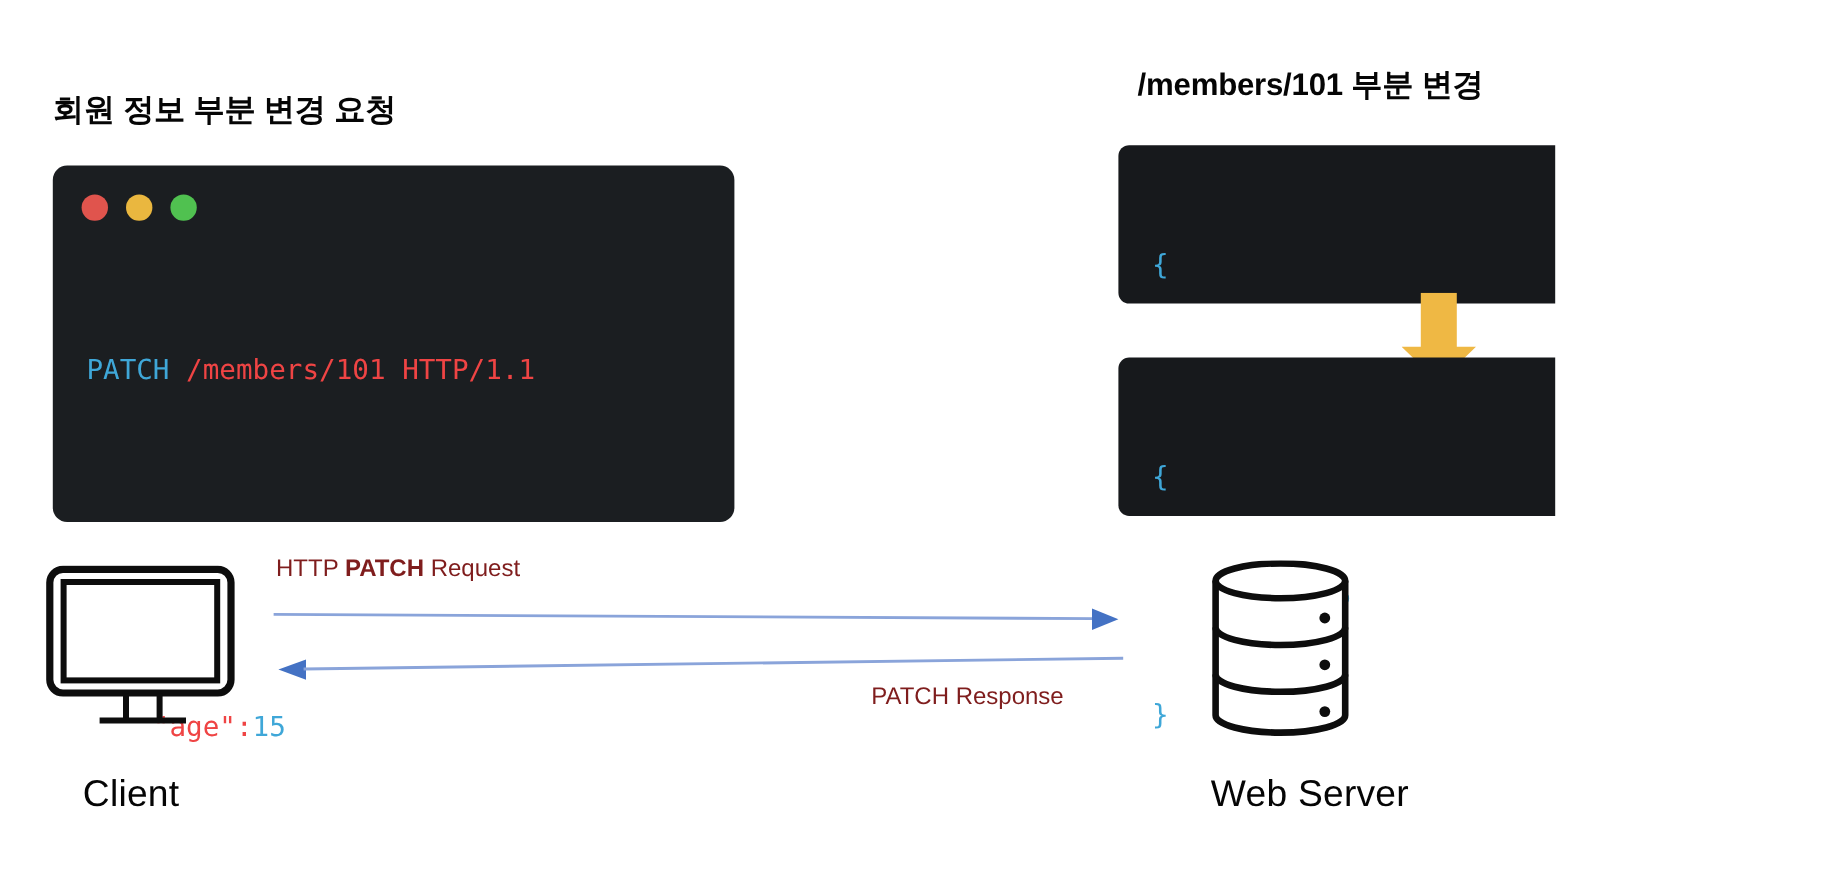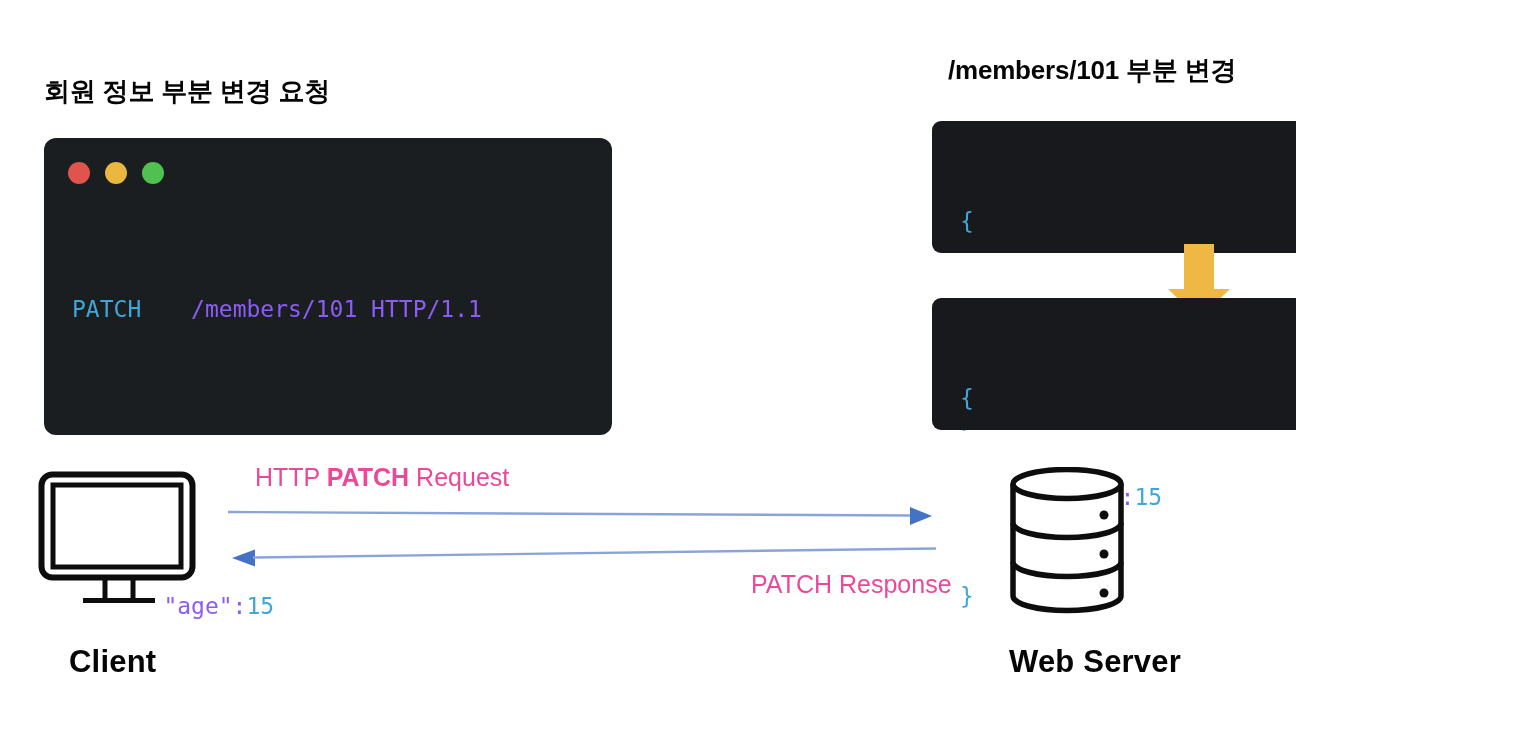--- a/index.html
+++ b/index.html
@@ -16,36 +16,36 @@
   .dots{position:absolute;left:24px;top:24px;display:flex;gap:15px;}
   .dot{width:22px;height:22px;border-radius:50%;display:inline-block;}
   .dot-red{background:#e0544d;}
   .dot-yellow{background:#eab73f;}
   .dot-green{background:#50c150;}
 
   .code{position:absolute;font-family:"DejaVu Sans Mono","Liberation Mono",monospace;
         font-size:23px;line-height:33px;white-space:pre;margin:0;}
   .code .line{white-space:pre;min-height:33px;}
   .c-blue{color:#3fa7d8;}
-  .c-light{color:#8b5cf6;padding-left:36px;}
+  .c-light{color:#ef4444;}
   .terminal .code{left:28px;top:89px;}
 
   .state-block{position:absolute;left:932px;width:568px;height:132px;background:#17191c;border-radius:9px;}
   .state-before{top:121px;}
   .state-after{top:298px;}
   .state-block .code{left:28px;top:18px;}
 
   .abs{position:absolute;}
 
-  .flow-label{position:absolute;font-size:25px;color:#ec4899;margin-left:25px;}
+  .flow-label{position:absolute;font-size:20px;color:#7f1d1d;}
   .flow-label b{font-weight:700;}
   .label-request{left:230px;top:463px;}
   .label-response{left:726px;top:570px;}
 
-  .node-label{position:absolute;font-size:31px;font-weight:700;color:#050505;letter-spacing:0.2px;}
+  .node-label{position:absolute;font-size:31px;font-weight:400;color:#050505;letter-spacing:0.2px;}
   .label-client{left:69px;top:644px;}
   .label-server{left:967px;top:644px;margin-left:42px;}
 </style>
 </head>
 <body>
 
 <div class="canvas">
 
   <div class="title title-left">회원 정보 부분 변경 요청</div>
   <div class="title title-right">/members/101 부분 변경</div>

